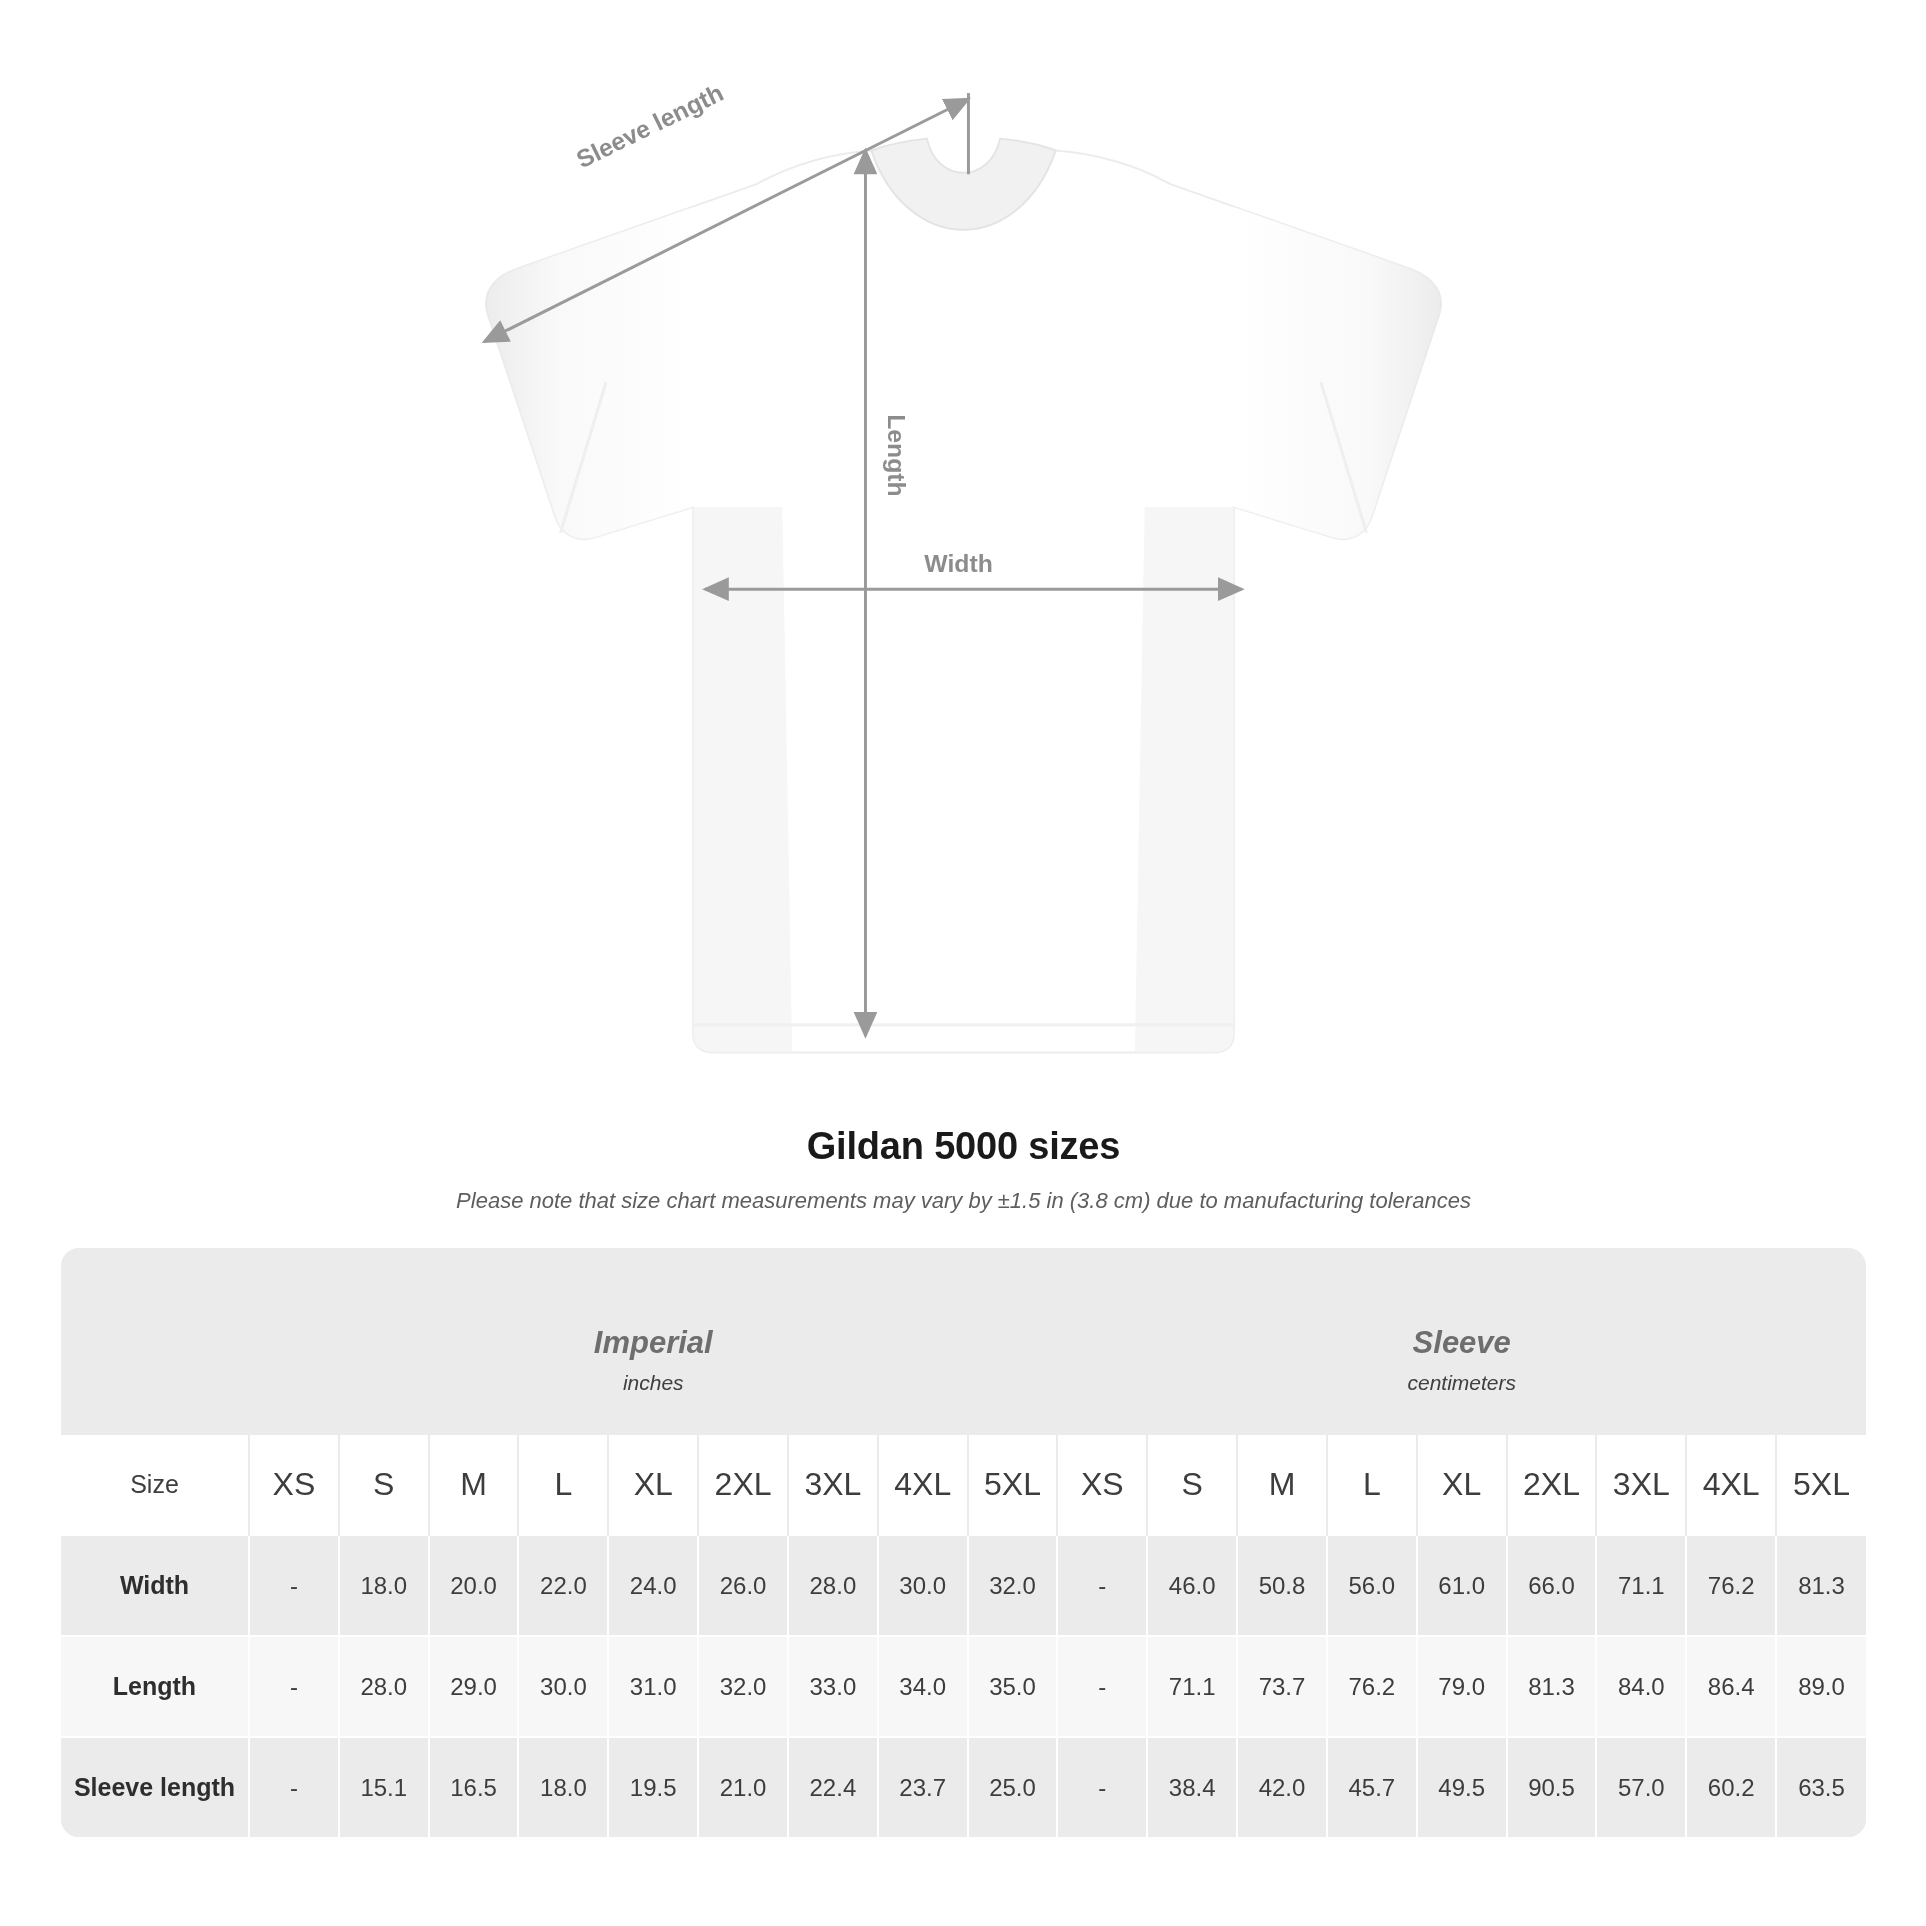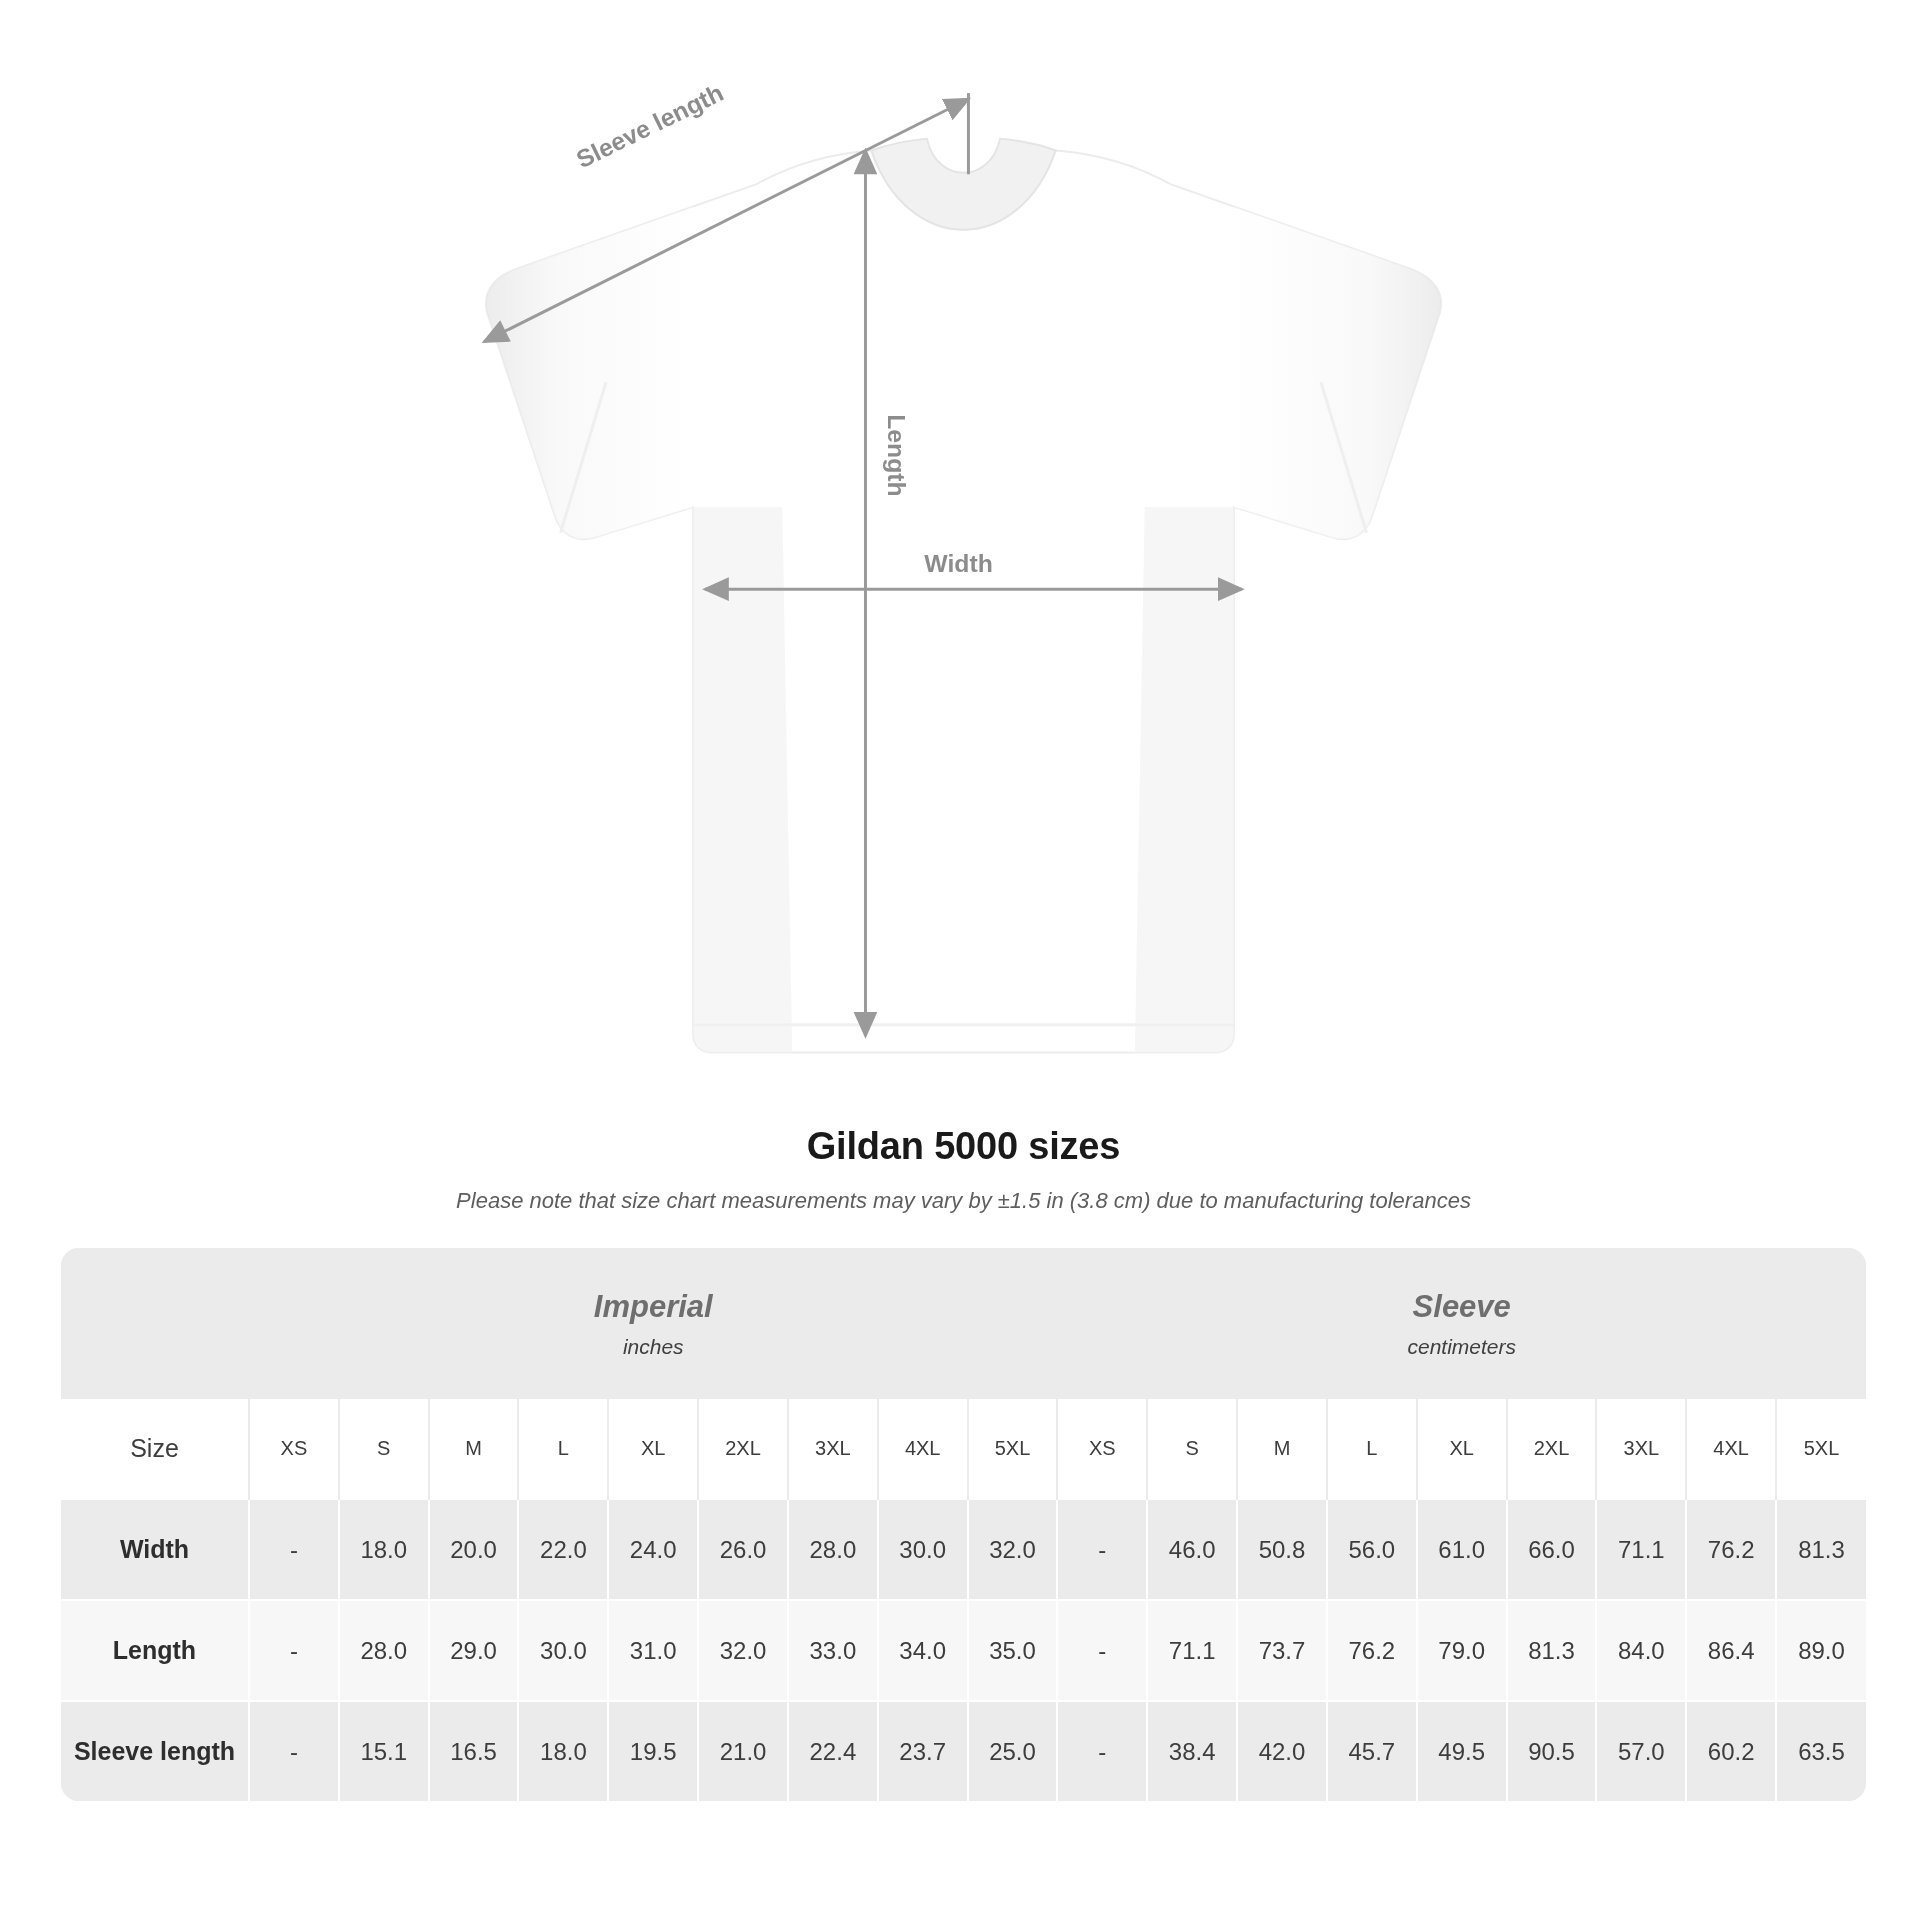--- a/index.html
+++ b/index.html
@@ -53,20 +53,21 @@
   .table-wrap {
     margin: 34px 61px 0 61px;
     border-radius: 18px;
     overflow: hidden;
     background: #ebebeb;
   }
   table.size-table {
     width: 100%;
     border-collapse: collapse;
     table-layout: fixed;
+    margin-top: 36px;
   }
   table.size-table td, table.size-table th {
     text-align: center;
     vertical-align: middle;
     font-weight: normal;
   }
   
   .unit-row td {
     height: 149px;
     background: #ebebeb;
@@ -82,21 +83,21 @@
     font-size: 21px;
     font-style: italic;
     color: #404040;
     margin-top: 10px;
   }
 
   
   .size-head td {
     height: 97px;
     background: #ffffff;
-    font-size: 20px;
+    font-size: 32px;
     font-weight: bold;
     color: #3d3d3d;
     border-right: 2px solid #ebebeb;
   }
   .size-head td:last-child { border-right: none; }
   .size-head td.rowlabel {
     font-size: 25px;
     background: #ffffff;
     text-align: center;
   }

